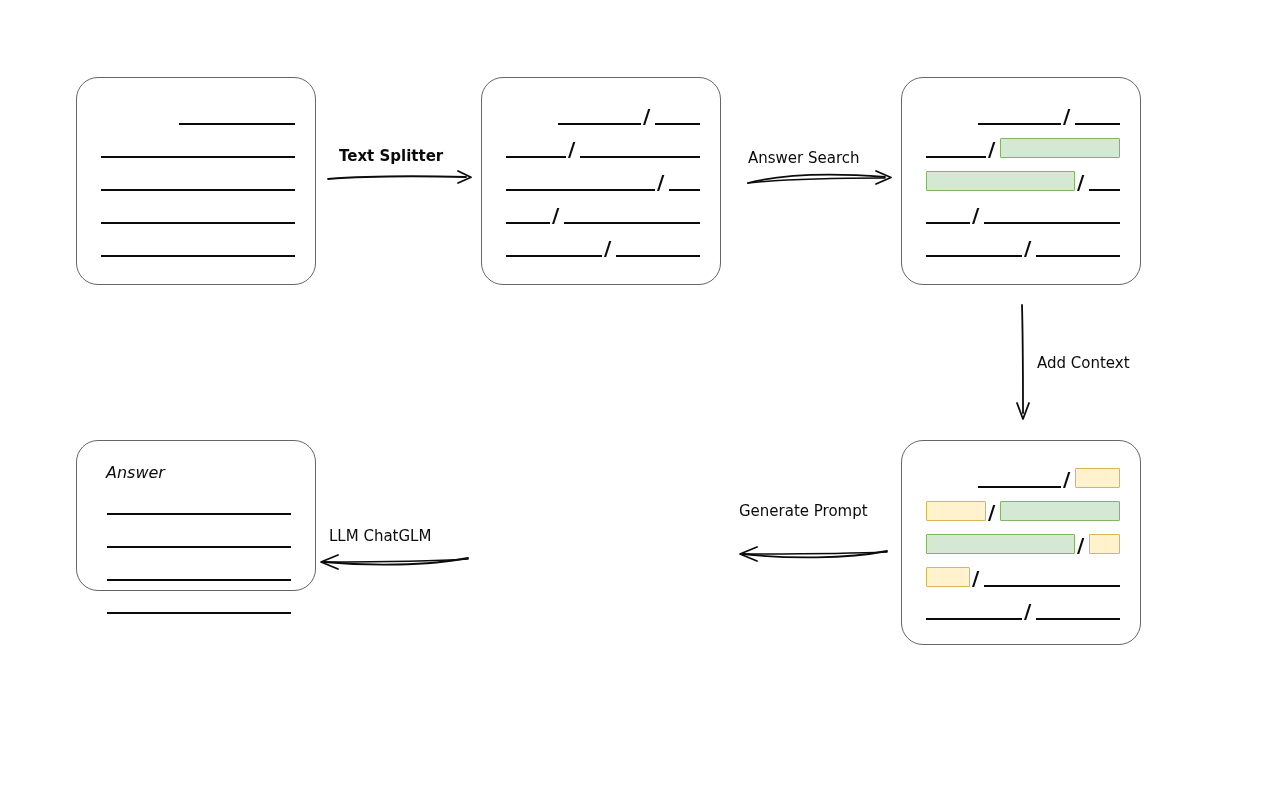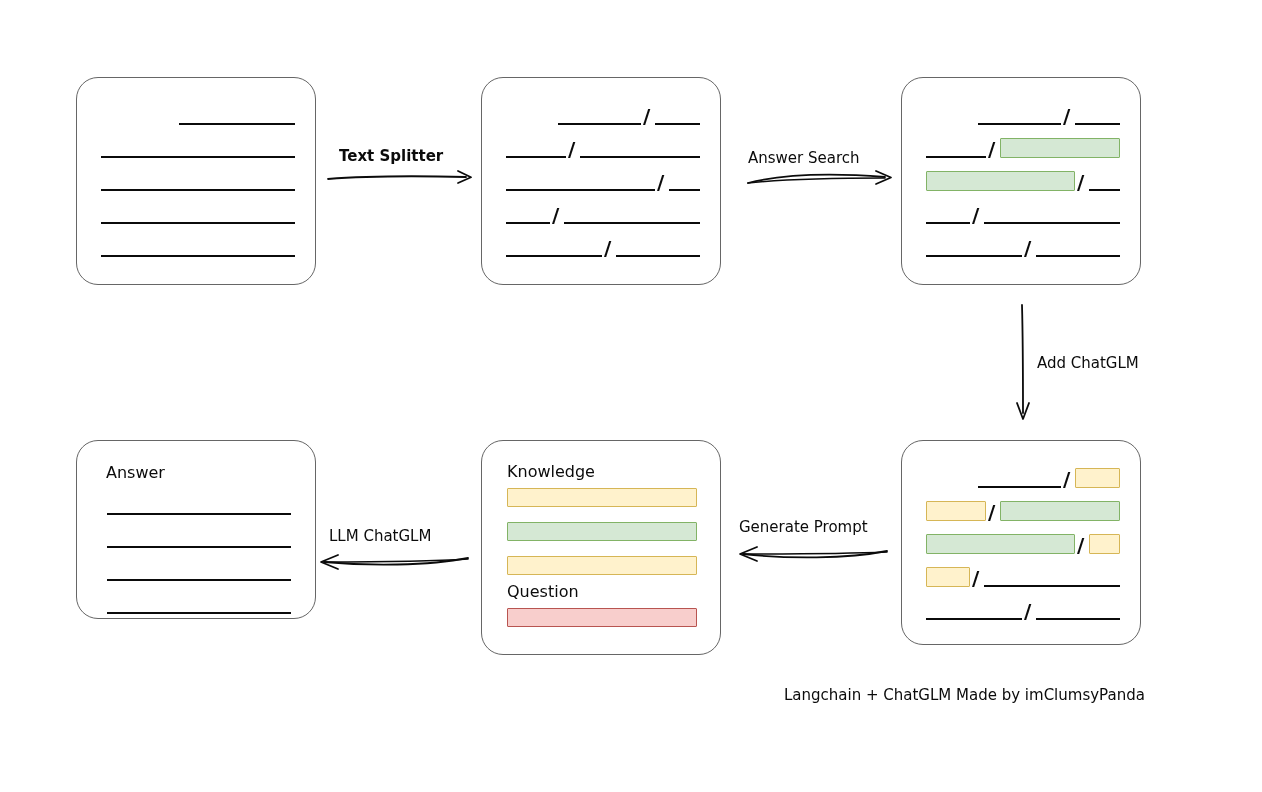--- a/index.html
+++ b/index.html
@@ -137,65 +137,56 @@
       <div class="slash" style="left: 175.032px; top: 114px;">/</div>
       <div class="chip yellow" style="left: 187.032px; top: 93px; width: 30.9677px; height: 20px;"></div>
       <div class="chip yellow" style="left: 24px; top: 126px; width: 44px; height: 20px;"></div>
       <div class="slash" style="left: 70px; top: 147px;">/</div>
       <div class="rule" style="left: 82px; top: 144px; width: 136px;"></div>
       <div class="rule" style="left: 24px; top: 177px; width: 96px;"></div>
       <div class="slash" style="left: 122px; top: 180px;">/</div>
       <div class="rule" style="left: 134px; top: 177px; width: 84px;"></div>
     </div>
 
-  <div class="doc-box" id="box-prompt" style="left:481px; top:440px; width:240px; height:215px;">
-    <div class="box-label" id="label-knowledge" style="left:25px; top:21px;">Knowledge</div>
-    <div class="box-label" id="label-question" style="left:25px; top:141px;">Question</div>
-  <div class="chip yellow" style="left: 25px; top: 47px; width: 190px; height: 19px;"></div>
-      <div class="chip green" style="left: 25px; top: 81px; width: 190px; height: 19px;"></div>
-      <div class="chip yellow" style="left: 25px; top: 115px; width: 190px; height: 19px;"></div>
-      <div class="chip red" style="left: 25px; top: 167px; width: 190px; height: 19px;"></div>
-    </div>
 
-  <div class="doc-box" id="box-answer" style="left:76px; top:440px; width:240px; height:179px;">
+  <div class="doc-box" id="box-answer" style="left:76px; top:440px; width:240px; height:151px;font-style:italic;">
     <div class="box-label" id="label-answer" style="left:29px; top:22px;">Answer</div>
   <div class="rule" style="left: 30px; top: 72px; width: 184px;"></div>
       <div class="rule" style="left: 30px; top: 105px; width: 184px;"></div>
       <div class="rule" style="left: 30px; top: 138px; width: 184px;"></div>
       <div class="rule" style="left: 30px; top: 171px; width: 184px;"></div>
     </div>
 
   <div class="edge-label" style="left:339px; top:147px;font-weight:bold;">Text Splitter</div>
   <svg class="arrow-svg" style="left:326px; top:166px; width:148px; height:22px;" viewBox="0 0 148 22">
     <path d="M2,13 C40,10 100,10 140,11" fill="none" stroke="#0b0b0b" stroke-width="1.8" stroke-linecap="round"></path>
     <path d="M132,5 L145,11.3 L132,17" fill="none" stroke="#0b0b0b" stroke-width="1.8" stroke-linejoin="round" stroke-linecap="round"></path>
   </svg>
 
   <div class="edge-label" style="left:748px; top:149px;">Answer Search</div>
   <svg class="arrow-svg" style="left:746px; top:166px; width:148px; height:24px;" viewBox="0 0 148 24">
     <path d="M2,17 C45,6 100,8 139,11" fill="none" stroke="#0b0b0b" stroke-width="1.8" stroke-linecap="round"></path>
     <path d="M2,17 C50,12 105,12 139,12" fill="none" stroke="#0b0b0b" stroke-width="1.6" stroke-linecap="round"></path>
     <path d="M130,5 L145,11.5 L130,18" fill="none" stroke="#0b0b0b" stroke-width="1.8" stroke-linejoin="round" stroke-linecap="round"></path>
   </svg>
 
-  <div class="edge-label" style="left:1037px; top:354px;">Add ChatGLM</div>
+  <div class="edge-label" style="left:1037px; top:354px;">Add Context</div>
   <svg class="arrow-svg" style="left:1012px; top:303px; width:24px; height:120px;" viewBox="0 0 24 120">
     <path d="M10,2 C11,40 11,75 11,110" fill="none" stroke="#0b0b0b" stroke-width="1.8" stroke-linecap="round"></path>
     <path d="M5,100 L11,116 L17,100" fill="none" stroke="#0b0b0b" stroke-width="1.8" stroke-linejoin="round" stroke-linecap="round"></path>
   </svg>
 
-  <div class="edge-label" style="left:739px; top:518px;">Generate Prompt</div>
+  <div class="edge-label" style="left:739px; top:502px;">Generate Prompt</div>
   <svg class="arrow-svg" style="left:737px; top:542px; width:152px; height:24px;" viewBox="0 0 152 24">
     <path d="M150,9 C110,17 50,17 6,12" fill="none" stroke="#0b0b0b" stroke-width="1.8" stroke-linecap="round"></path>
     <path d="M150,10 C105,12 50,12 6,12" fill="none" stroke="#0b0b0b" stroke-width="1.6" stroke-linecap="round"></path>
     <path d="M20,5 L3,12 L20,19" fill="none" stroke="#0b0b0b" stroke-width="1.8" stroke-linejoin="round" stroke-linecap="round"></path>
   </svg>
 
   <div class="edge-label" style="left:329px; top:527px;">LLM ChatGLM</div>
   <svg class="arrow-svg" style="left:318px; top:550px; width:152px; height:24px;" viewBox="0 0 152 24">
     <path d="M150,8 C110,16 50,16 6,12" fill="none" stroke="#0b0b0b" stroke-width="1.8" stroke-linecap="round"></path>
     <path d="M150,9 C105,12 50,12 6,12" fill="none" stroke="#0b0b0b" stroke-width="1.6" stroke-linecap="round"></path>
     <path d="M20,5 L3,12 L20,19" fill="none" stroke="#0b0b0b" stroke-width="1.8" stroke-linejoin="round" stroke-linecap="round"></path>
   </svg>
 
-  <div class="footer-label" style="left:784px; top:686px;">Langchain + ChatGLM Made by imClumsyPanda</div>
 
 </div>
 
 </body></html>

